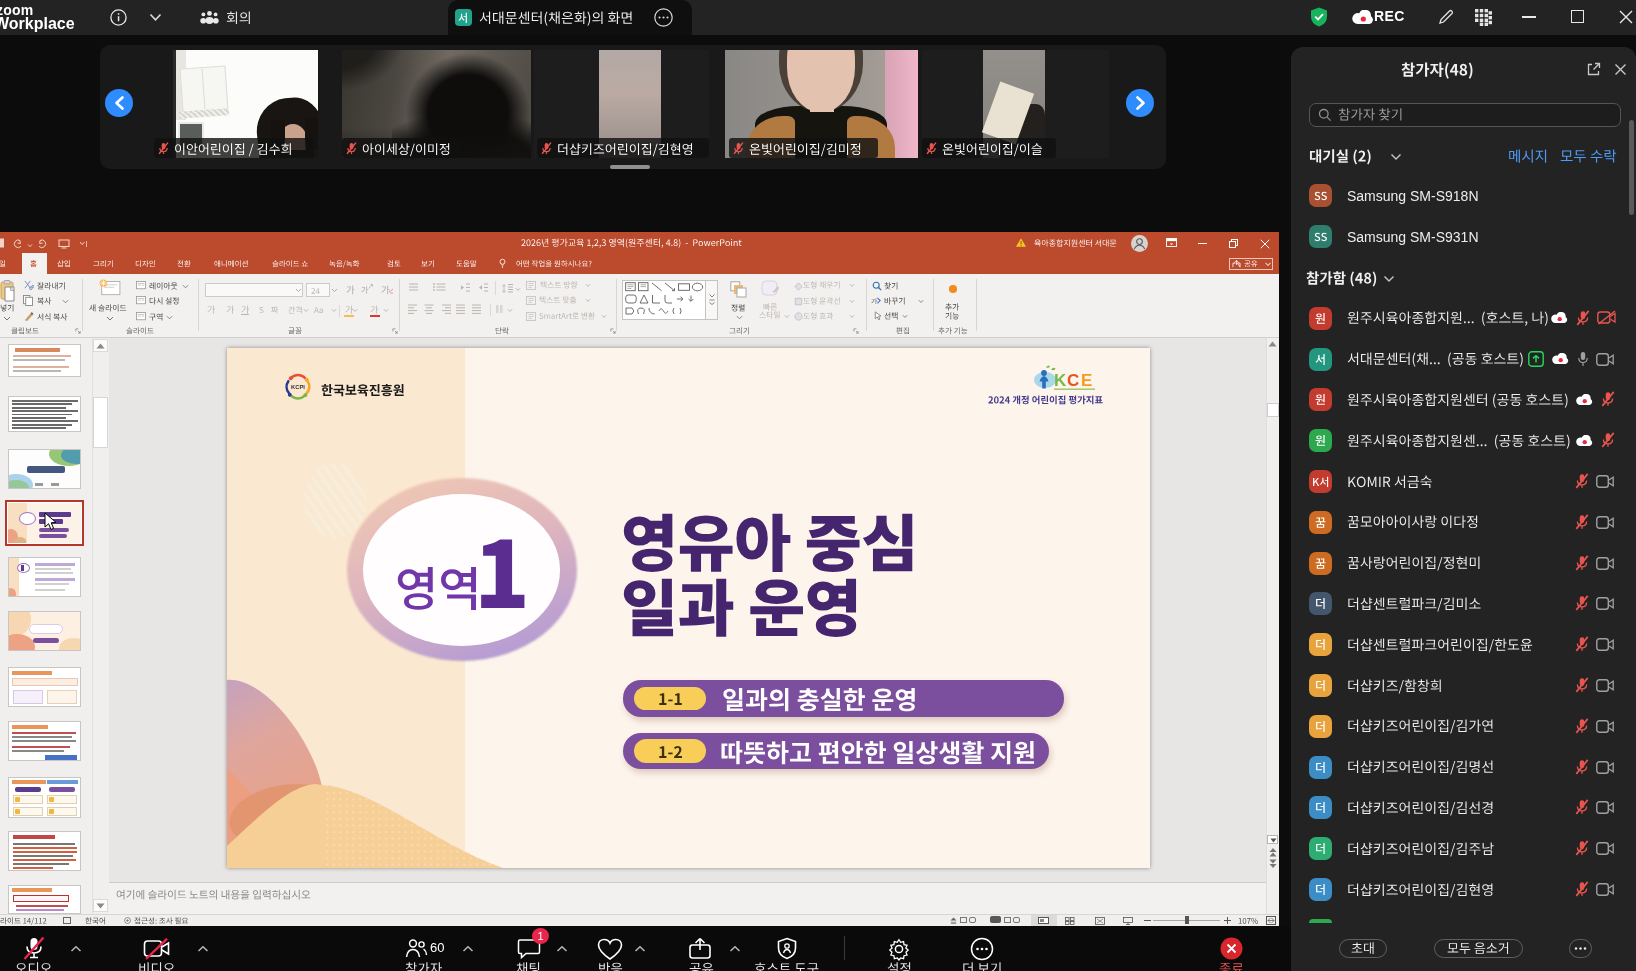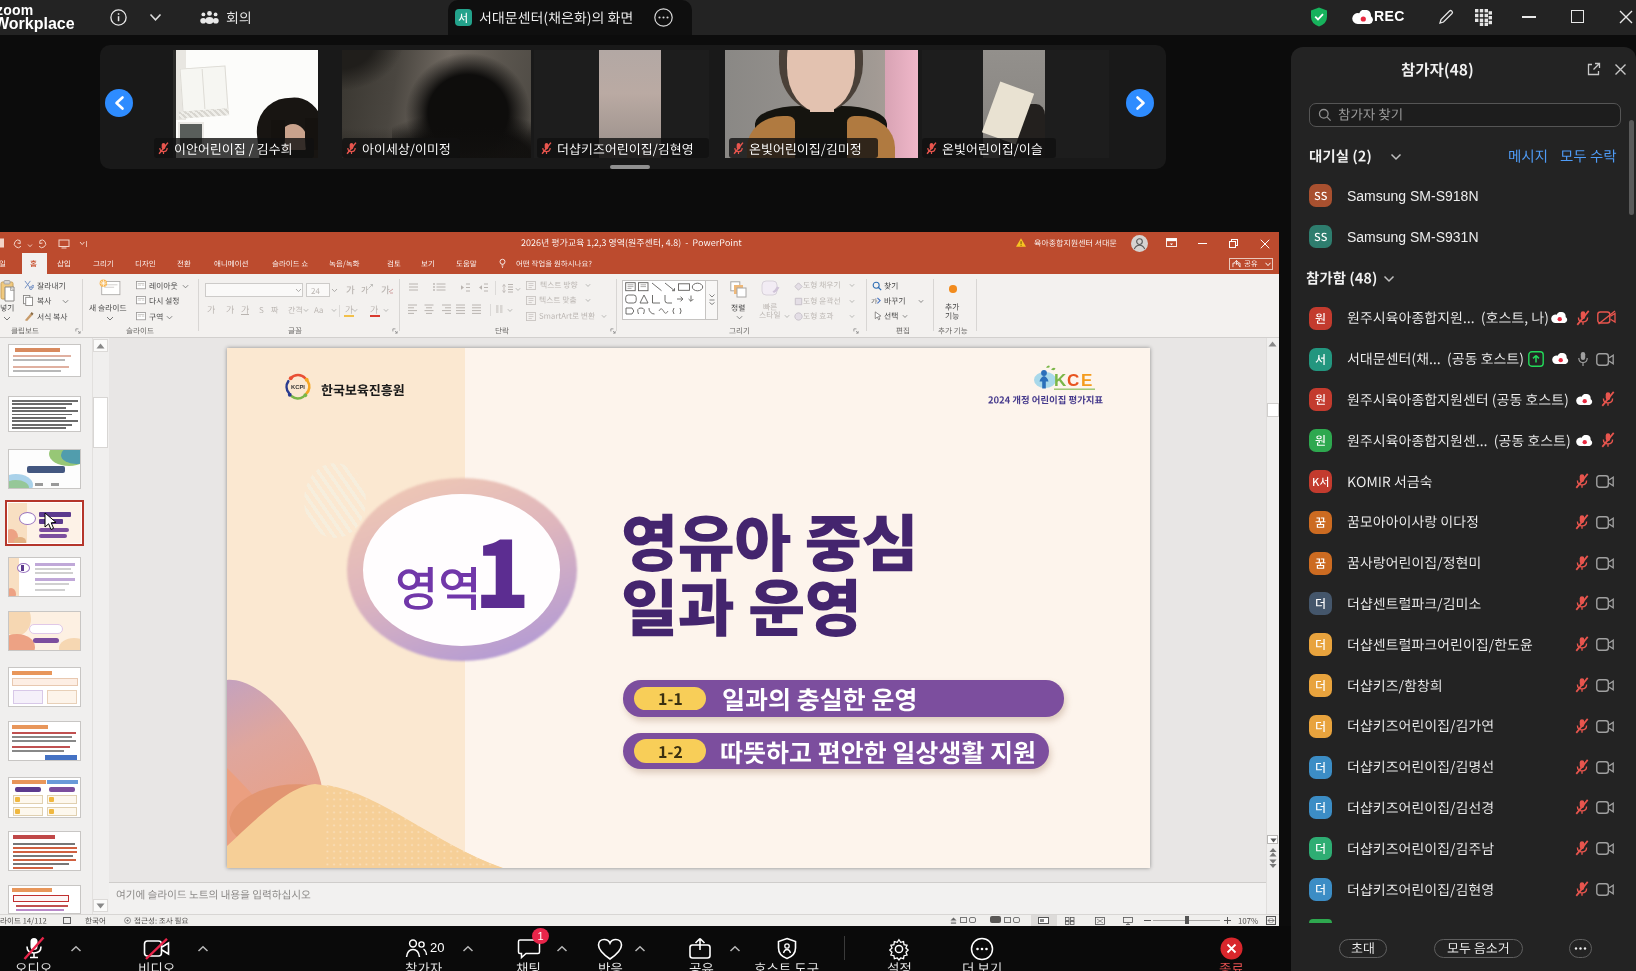--- a/index.html
+++ b/index.html
@@ -1432,21 +1432,21 @@
         <use href="#g49" x="920"></use>
         <use href="#gd4" x="1840"></use>
       </g>
     </svg>
     <svg class="abs" style="left:404px;top:937px" width="24" height="23" viewBox="0 0 24 23">
 <circle cx="9" cy="6.5" r="3.4" fill="none" stroke="#fff" stroke-width="1.5"></circle>
 <path d="M2.5 20 Q3.5 12.5 9 12.5 Q14.5 12.5 15.5 20" fill="none" stroke="#fff" stroke-width="1.5"></path>
 <circle cx="17.5" cy="7.5" r="2.6" fill="none" stroke="#fff" stroke-width="1.4"></circle>
 <path d="M19.5 12 Q22 13.5 22.5 18" fill="none" stroke="#fff" stroke-width="1.4"></path>
     </svg>
-    <div class="abs" style="left:430px;top:940px;color:#fff;font-size:13px">20</div>
+    <div class="abs" style="left:430px;top:940px;color:#fff;font-size:13px">60</div>
     <svg class="abs" style="left:462px;top:945px" width="12" height="8" viewBox="0 0 12 8">
       <path d="M1.5 6 L6 1.8 L10.5 6" stroke="#b8b8b8" stroke-width="1.5" fill="none"></path>
     </svg>
     <svg style="position:absolute;left:405.4px;top:959.5px;overflow:visible;" width="37" height="18">
       <g fill="#e8e8e8" transform="scale(0.0135) translate(0,1000)">
         <use href="#ge0" x="0"></use>
         <use href="#g2a" x="920"></use>
         <use href="#g4a" x="1840"></use>
       </g>
     </svg>

